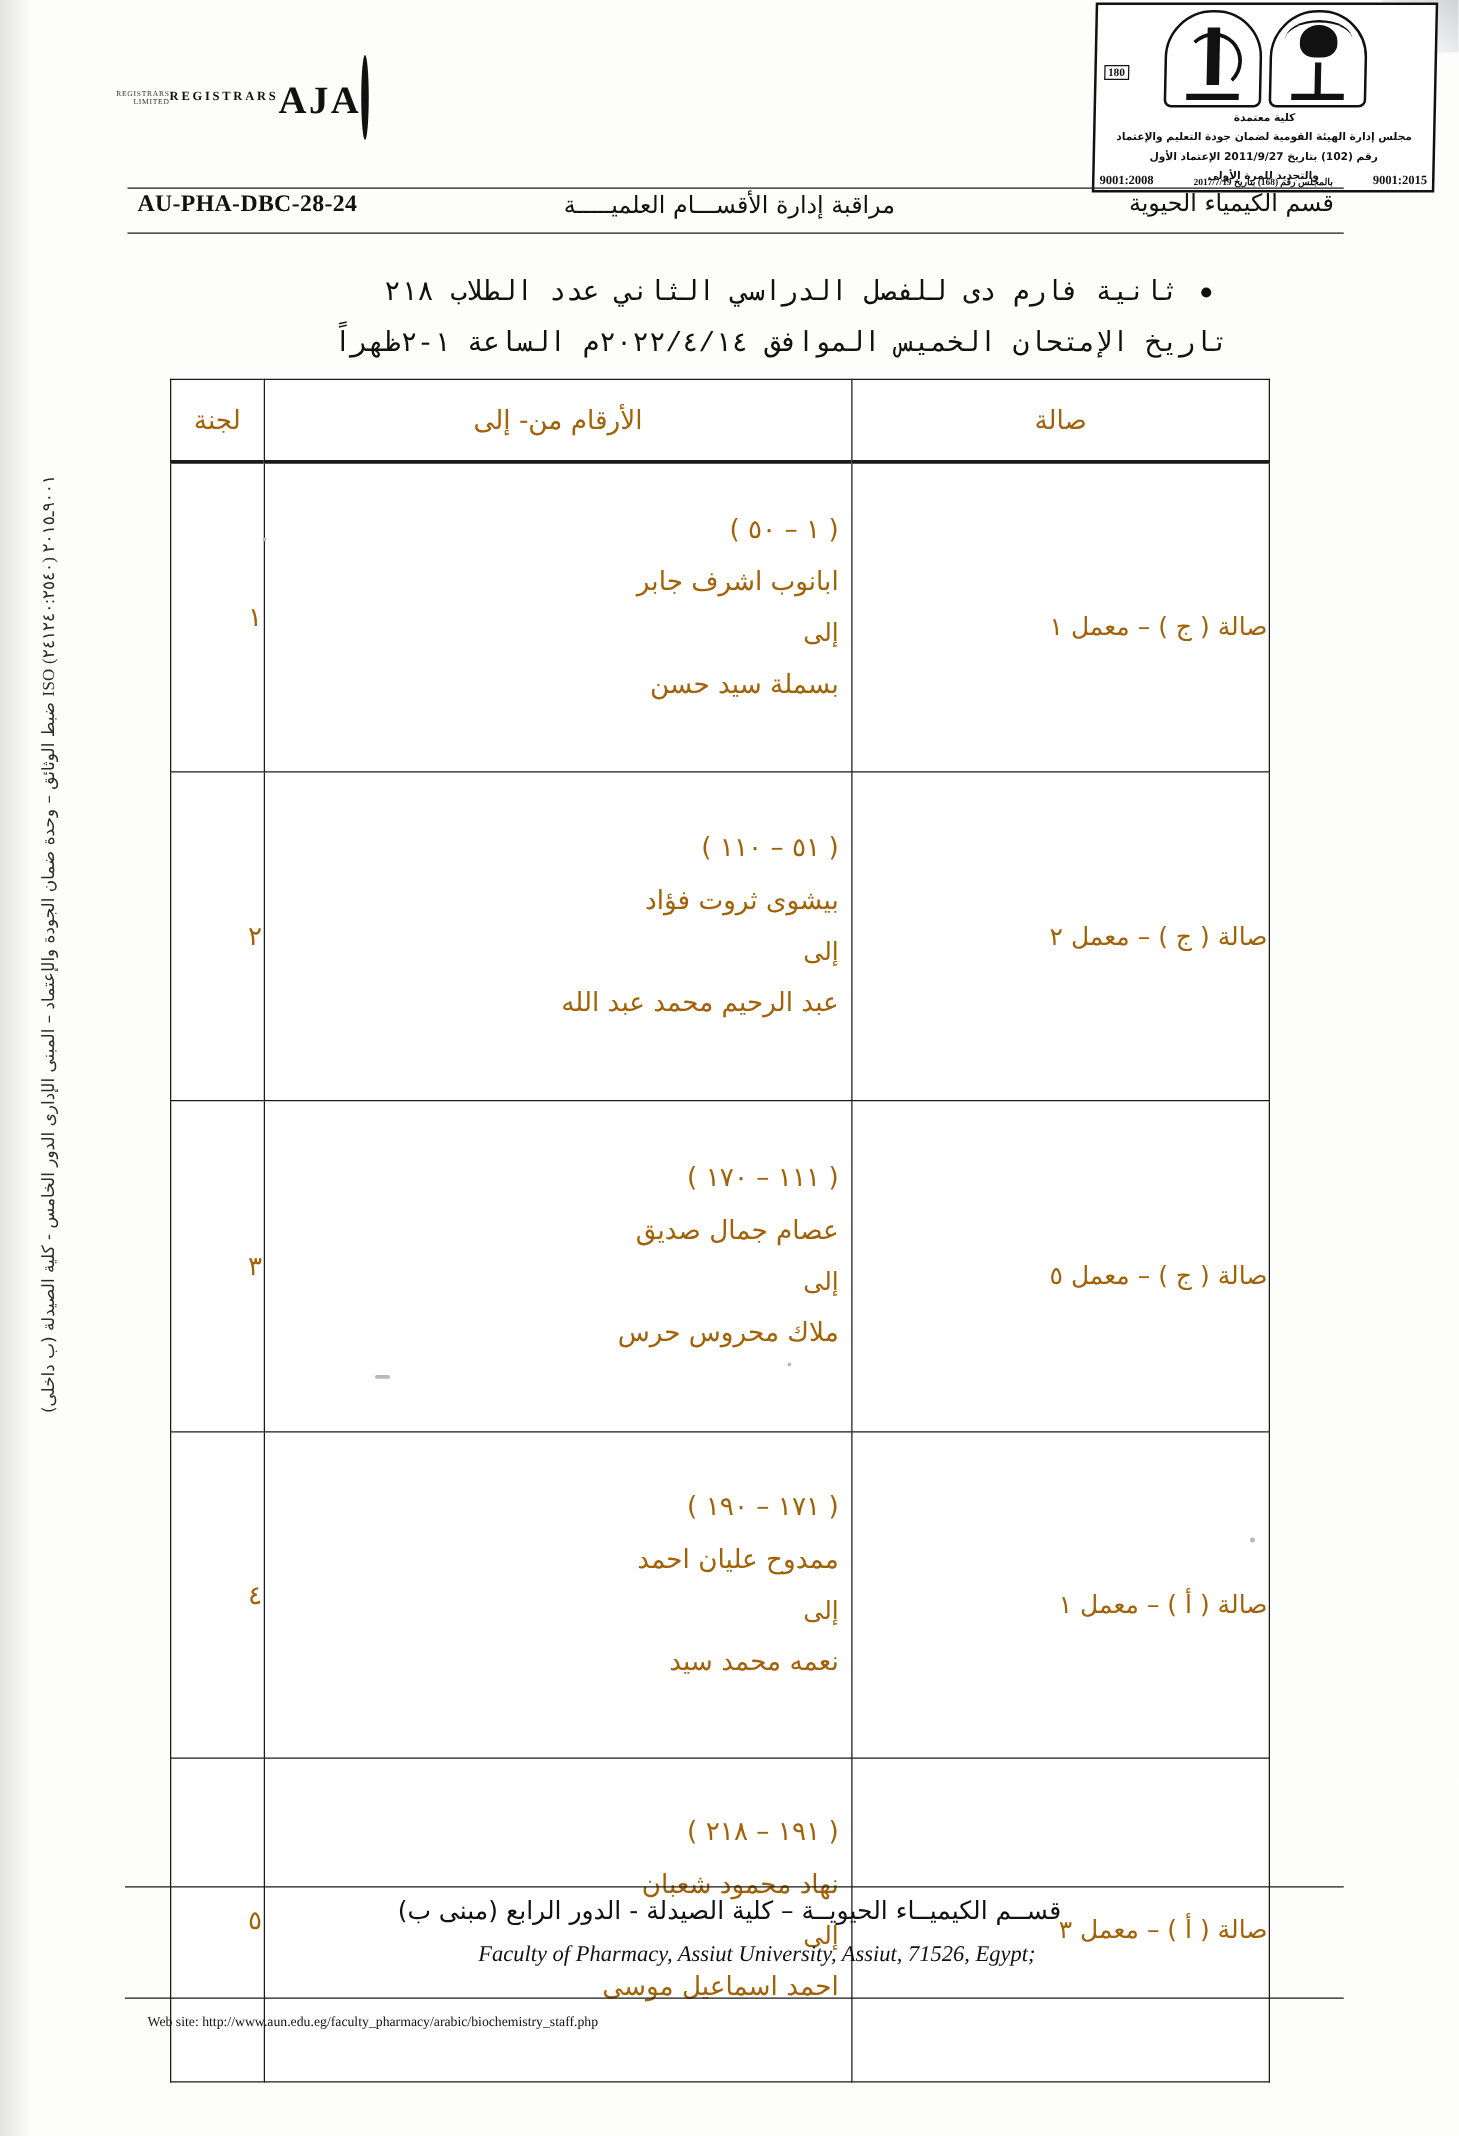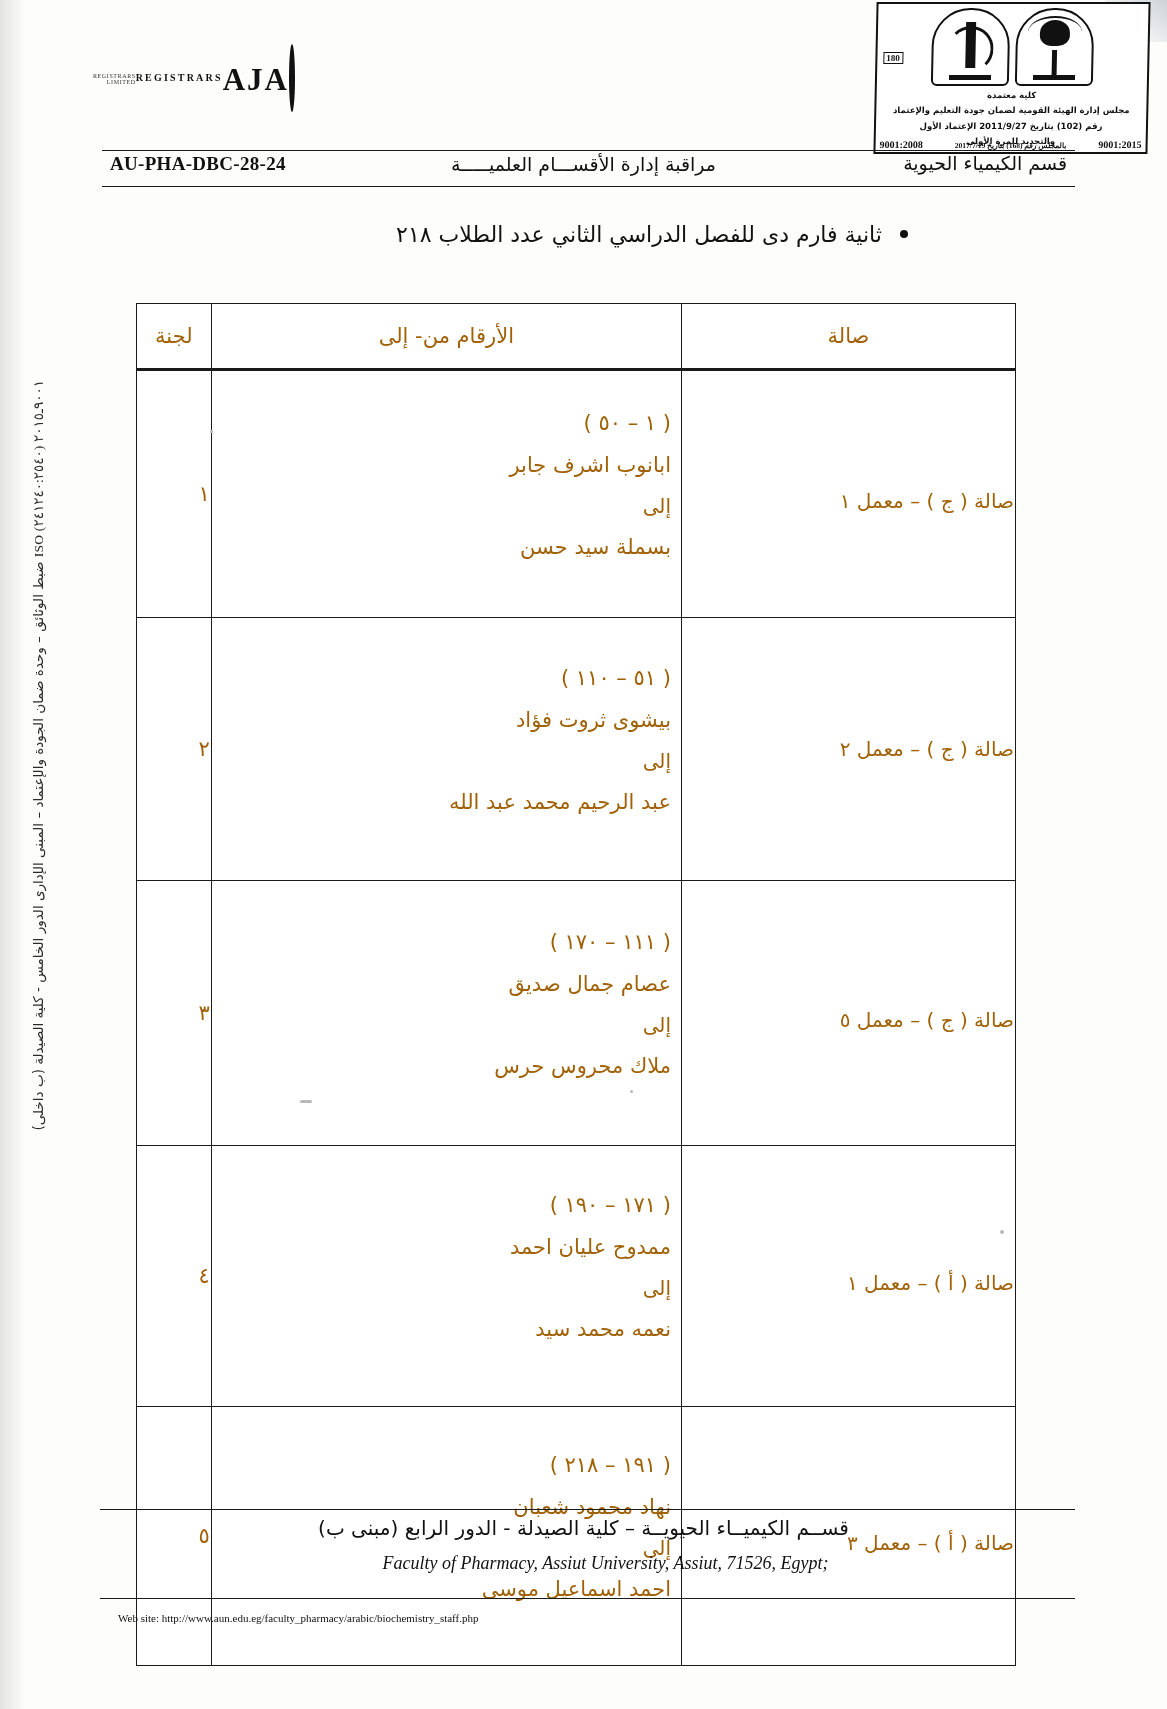--- a/index.html
+++ b/index.html
@@ -203,23 +203,24 @@
     color: #111;
   }
   .hdr-right {
     position: absolute; right: 100px; top: 152px;
     font-size: 19px;
     color: #111;
   }
 
   
   .title-block {
-    position: absolute; right: 118px; top: 218px;
+    position: absolute; right: 132px; top: 218px;
     width: 820px;
     text-align: center;
+    font-family: Liberation Mono, monospace;
   }
   .title-line1 {
     font-size: 22px;
     line-height: 1.5;
     color: #111;
     position: relative;
     display: inline-block;
   }
   .bullet-dot {
     position: absolute; right: -26px; top: 12px;
@@ -397,20 +398,21 @@
   <div class="hdr-code">AU-PHA-DBC-28-24</div>
   <div class="hdr-mid">مراقبة إدارة الأقســـام العلميـــــة</div>
   <div class="hdr-right">قسم الكيمياء الحيوية</div>
   <div class="rule rule-bot"></div>
 
   <div class="title-block">
     <div class="title-line1">
       <span class="bullet-dot"></span>
       <span>ثانية فارم دى  للفصل الدراسي الثاني عدد الطلاب ٢١٨</span>
     </div>
+    <div class="title-line2">تاريخ الإمتحان الخميس الموافق ٢٠٢٢/٤/١٤م الساعة ١-٢ظهراً</div>
   </div>
 
   <div class="tbl-wrap">
     <table class="sched">
       <colgroup>
         <col class="c-hall">
           <col class="c-rng">
           <col class="c-comm">
       </colgroup>
       <thead>

